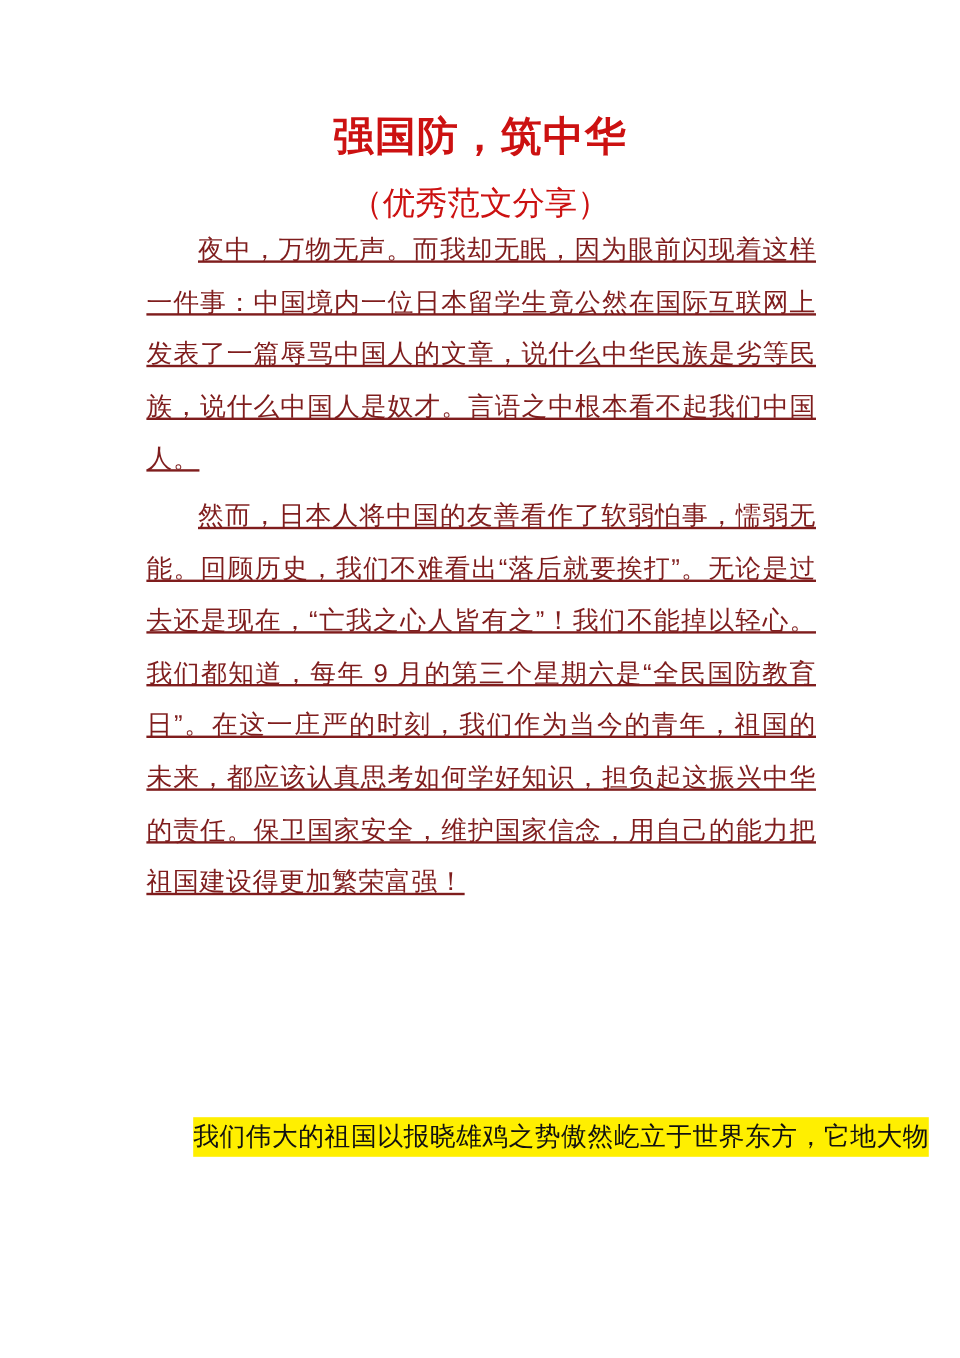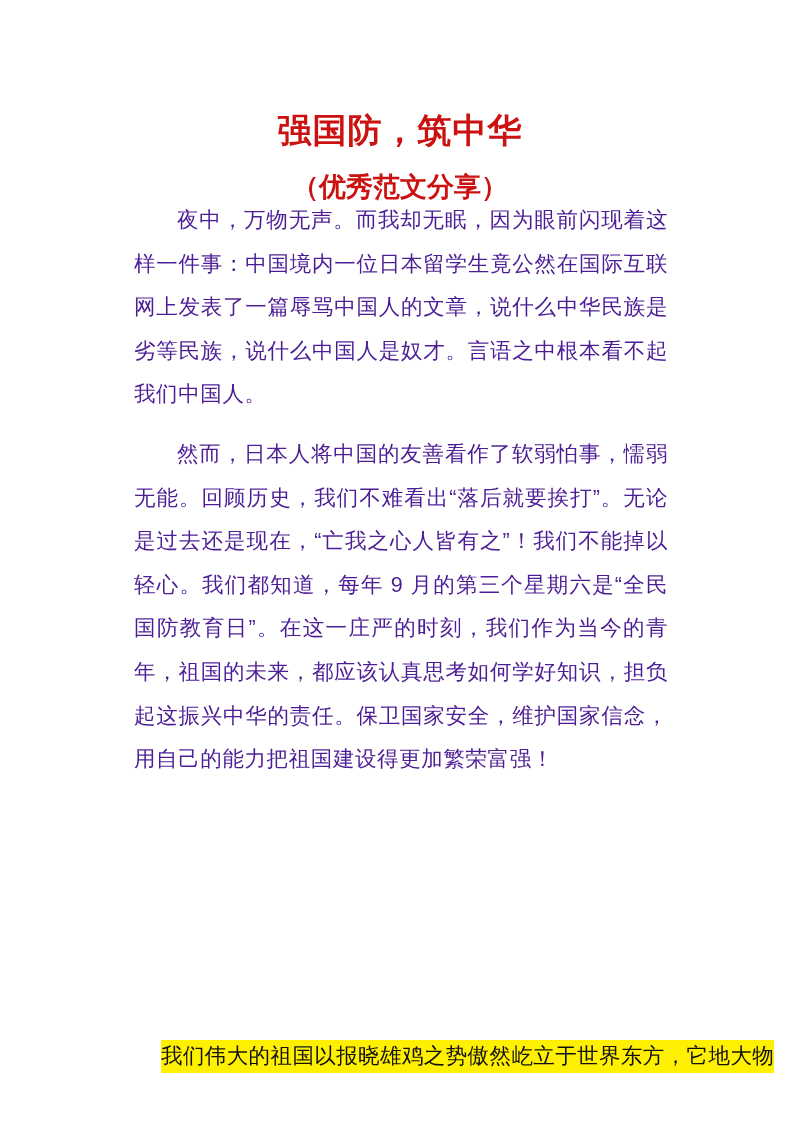--- a/index.html
+++ b/index.html
@@ -31,63 +31,64 @@
     width: 800px;
     text-align: center;
   }
 
   .doc-title {
     font-size: 34px;
     line-height: 44px;
     font-weight: bold;
     color: #cc1111;
     letter-spacing: 1px;
-    margin: 16px;
+    margin: 0;
     white-space: nowrap;
   }
 
   .doc-subtitle {
     font-size: 27px;
     line-height: 38px;
-    font-weight: bold;
+    font-weight: normal;
     color: #cc1111;
     letter-spacing: 0px;
-    margin: 3px;
+    margin: 14px;
     white-space: nowrap;
   }
 
   
   .body-block {
     position: absolute;
     left: 118px;
     top: 183px;
     width: 566px;
   }
 
   .para {
-    margin: 16px;
+    margin: 4px;
     font-size: 21.5px;
     line-height: 43.6px;
-    color: #4c1d95;
+    color: #7f1d1d;
     text-align: justify;
     text-justify: inter-ideograph;
     text-indent: 2em;
     letter-spacing: 0.6px;
     word-break: break-all;
+    text-decoration: underline;
   }
 
   .para + .para {
     margin-top: 0;
   }
 
   
   .highlight-line {
     position: absolute;
     left: 118px;
-    top: 1036px;
+    top: 927px;
     width: 566px;
     font-size: 21.5px;
     line-height: 40px;
     color: #111111;
     letter-spacing: 0.4px;
     white-space: nowrap;
     text-indent: 2em;
   }
   .highlight-line .hl {
     background: #ffef00;

